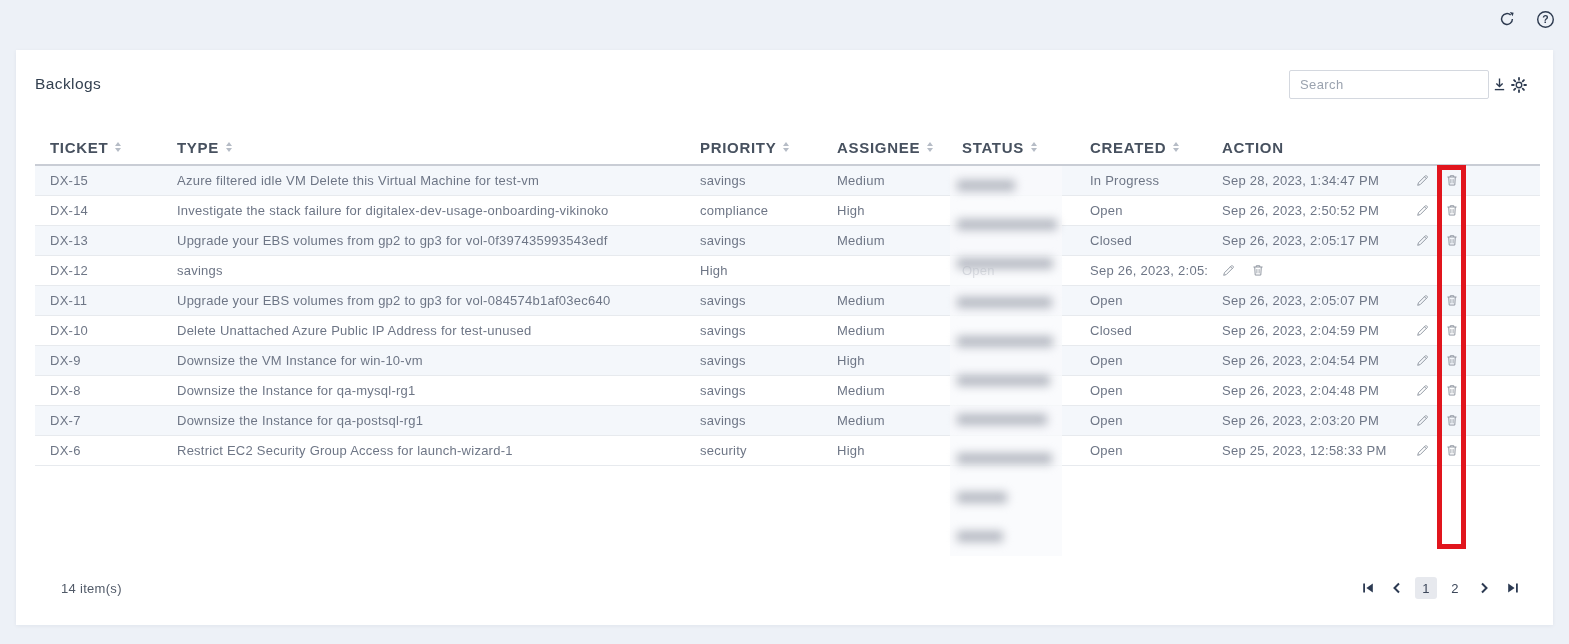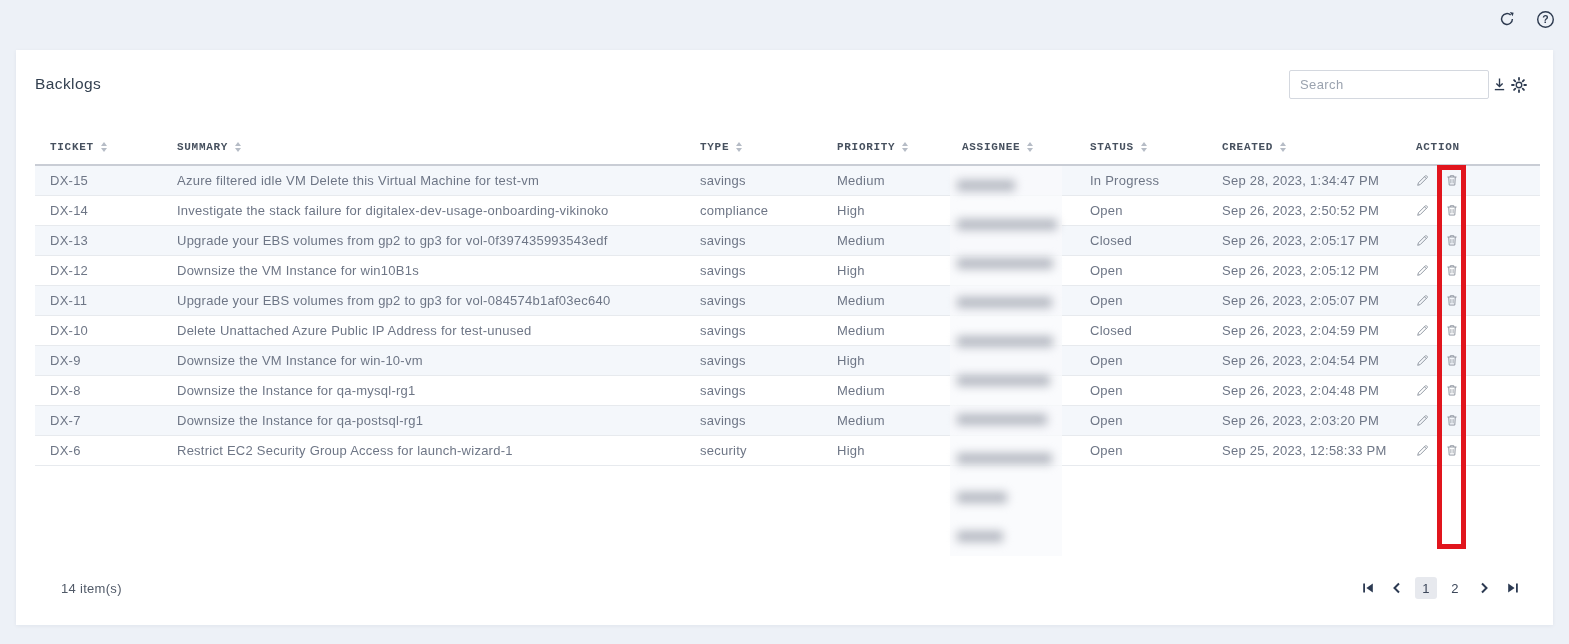--- a/index.html
+++ b/index.html
@@ -24,21 +24,21 @@
   .search-input {
     width:200px; height:29px; border:1px solid #d4d8df; border-radius:2px;
     font:13px "Liberation Sans", sans-serif; color:#5c6573; padding:0 10px; letter-spacing:.4px;
     background:#fff; outline:none;
   }
   .search-input::placeholder { color:#9ba3af; }
 
   .table-wrap { position:absolute; left:19px; top:80px; width:1505px; }
   .thead, .trow { display:grid; grid-template-columns:127px 523px 137px 125px 128px 132px 194px 1fr; }
   .thead { height:36px; border-bottom:2px solid #c9cdd5; align-items:center; }
-  .th { display:flex; align-items:center; gap:7px; padding-left:15px; font-size:11px; letter-spacing:.7px; color:#47515f; font-weight:bold;font-family:Liberation Mono, monospace; }
+  .th { display:flex; align-items:center; gap:7px; padding-left:15px; font-size:15px; letter-spacing:.7px; color:#47515f; font-weight:bold; }
   .sort { display:flex; flex-direction:column; gap:2px; cursor:pointer; }
   .sort i { display:block; width:0; height:0; border-left:3.5px solid transparent; border-right:3.5px solid transparent; }
   .sort .up { border-bottom:4px solid #b6bcc6; }
   .sort .dn { border-top:4px solid #b6bcc6; }
 
   .tbody { position:relative; }
   .trow { height:30px; border-bottom:1px solid #e7eaee; align-items:center; font-size:13px; color:#6e7686; letter-spacing:.25px; }
   .trow:nth-child(odd) { background:#f4f7fb; }
   .td { padding-left:15px; overflow:hidden; white-space:nowrap; }
   .td.actions { display:flex; gap:14px; padding-left:14px; align-items:center; }
@@ -113,27 +113,20 @@
   <div class="table-wrap">
     <div class="thead">
         <div class="th">
           <span>TICKET</span>
           <span class="sort">
             <i class="up"></i>
             <i class="dn"></i>
           </span>
         </div>
         <div class="th">
-          <span>SUMMARY</span>
-          <span class="sort">
-            <i class="up"></i>
-            <i class="dn"></i>
-          </span>
-        </div>
-        <div class="th">
           <span>TYPE</span>
           <span class="sort">
             <i class="up"></i>
             <i class="dn"></i>
           </span>
         </div>
         <div class="th">
           <span>PRIORITY</span>
           <span class="sort">
             <i class="up"></i>
@@ -240,21 +233,20 @@
           <path d="M7.5 5V3.2h5V5" fill="none" stroke="#9097a1" stroke-width="1.4"></path>
           <path d="M5.3 5l.7 11.5h8l.7-11.5" fill="none" stroke="#9097a1" stroke-width="1.4"></path>
           <path d="M8.4 8v6M11.6 8v6" fill="none" stroke="#9097a1" stroke-width="1.2"></path>
         </svg>
       </span>
     </div>
   </div>
 
   <div class="trow">
     <div class="td">DX-12</div>
-    <div class="td">Downsize the VM Instance for win10B1s</div>
     <div class="td">savings</div>
     <div class="td">High</div>
     <div class="td"></div>
     <div class="td">Open</div>
     <div class="td">Sep 26, 2023, 2:05:12 PM</div>
     <div class="td actions">
       <span class="act-btn">
         <svg width="15" height="15" viewBox="0 0 20 20">
           <path d="M3.6 16.4l1-3.4 9.2-9.2a1.15 1.15 0 0 1 1.63 0l.77.77a1.15 1.15 0 0 1 0 1.63l-9.2 9.2z" fill="none" stroke="#9097a1" stroke-width="1.3"></path>
           <path d="M12.6 4.9l2.5 2.5" fill="none" stroke="#9097a1" stroke-width="1.3"></path>

